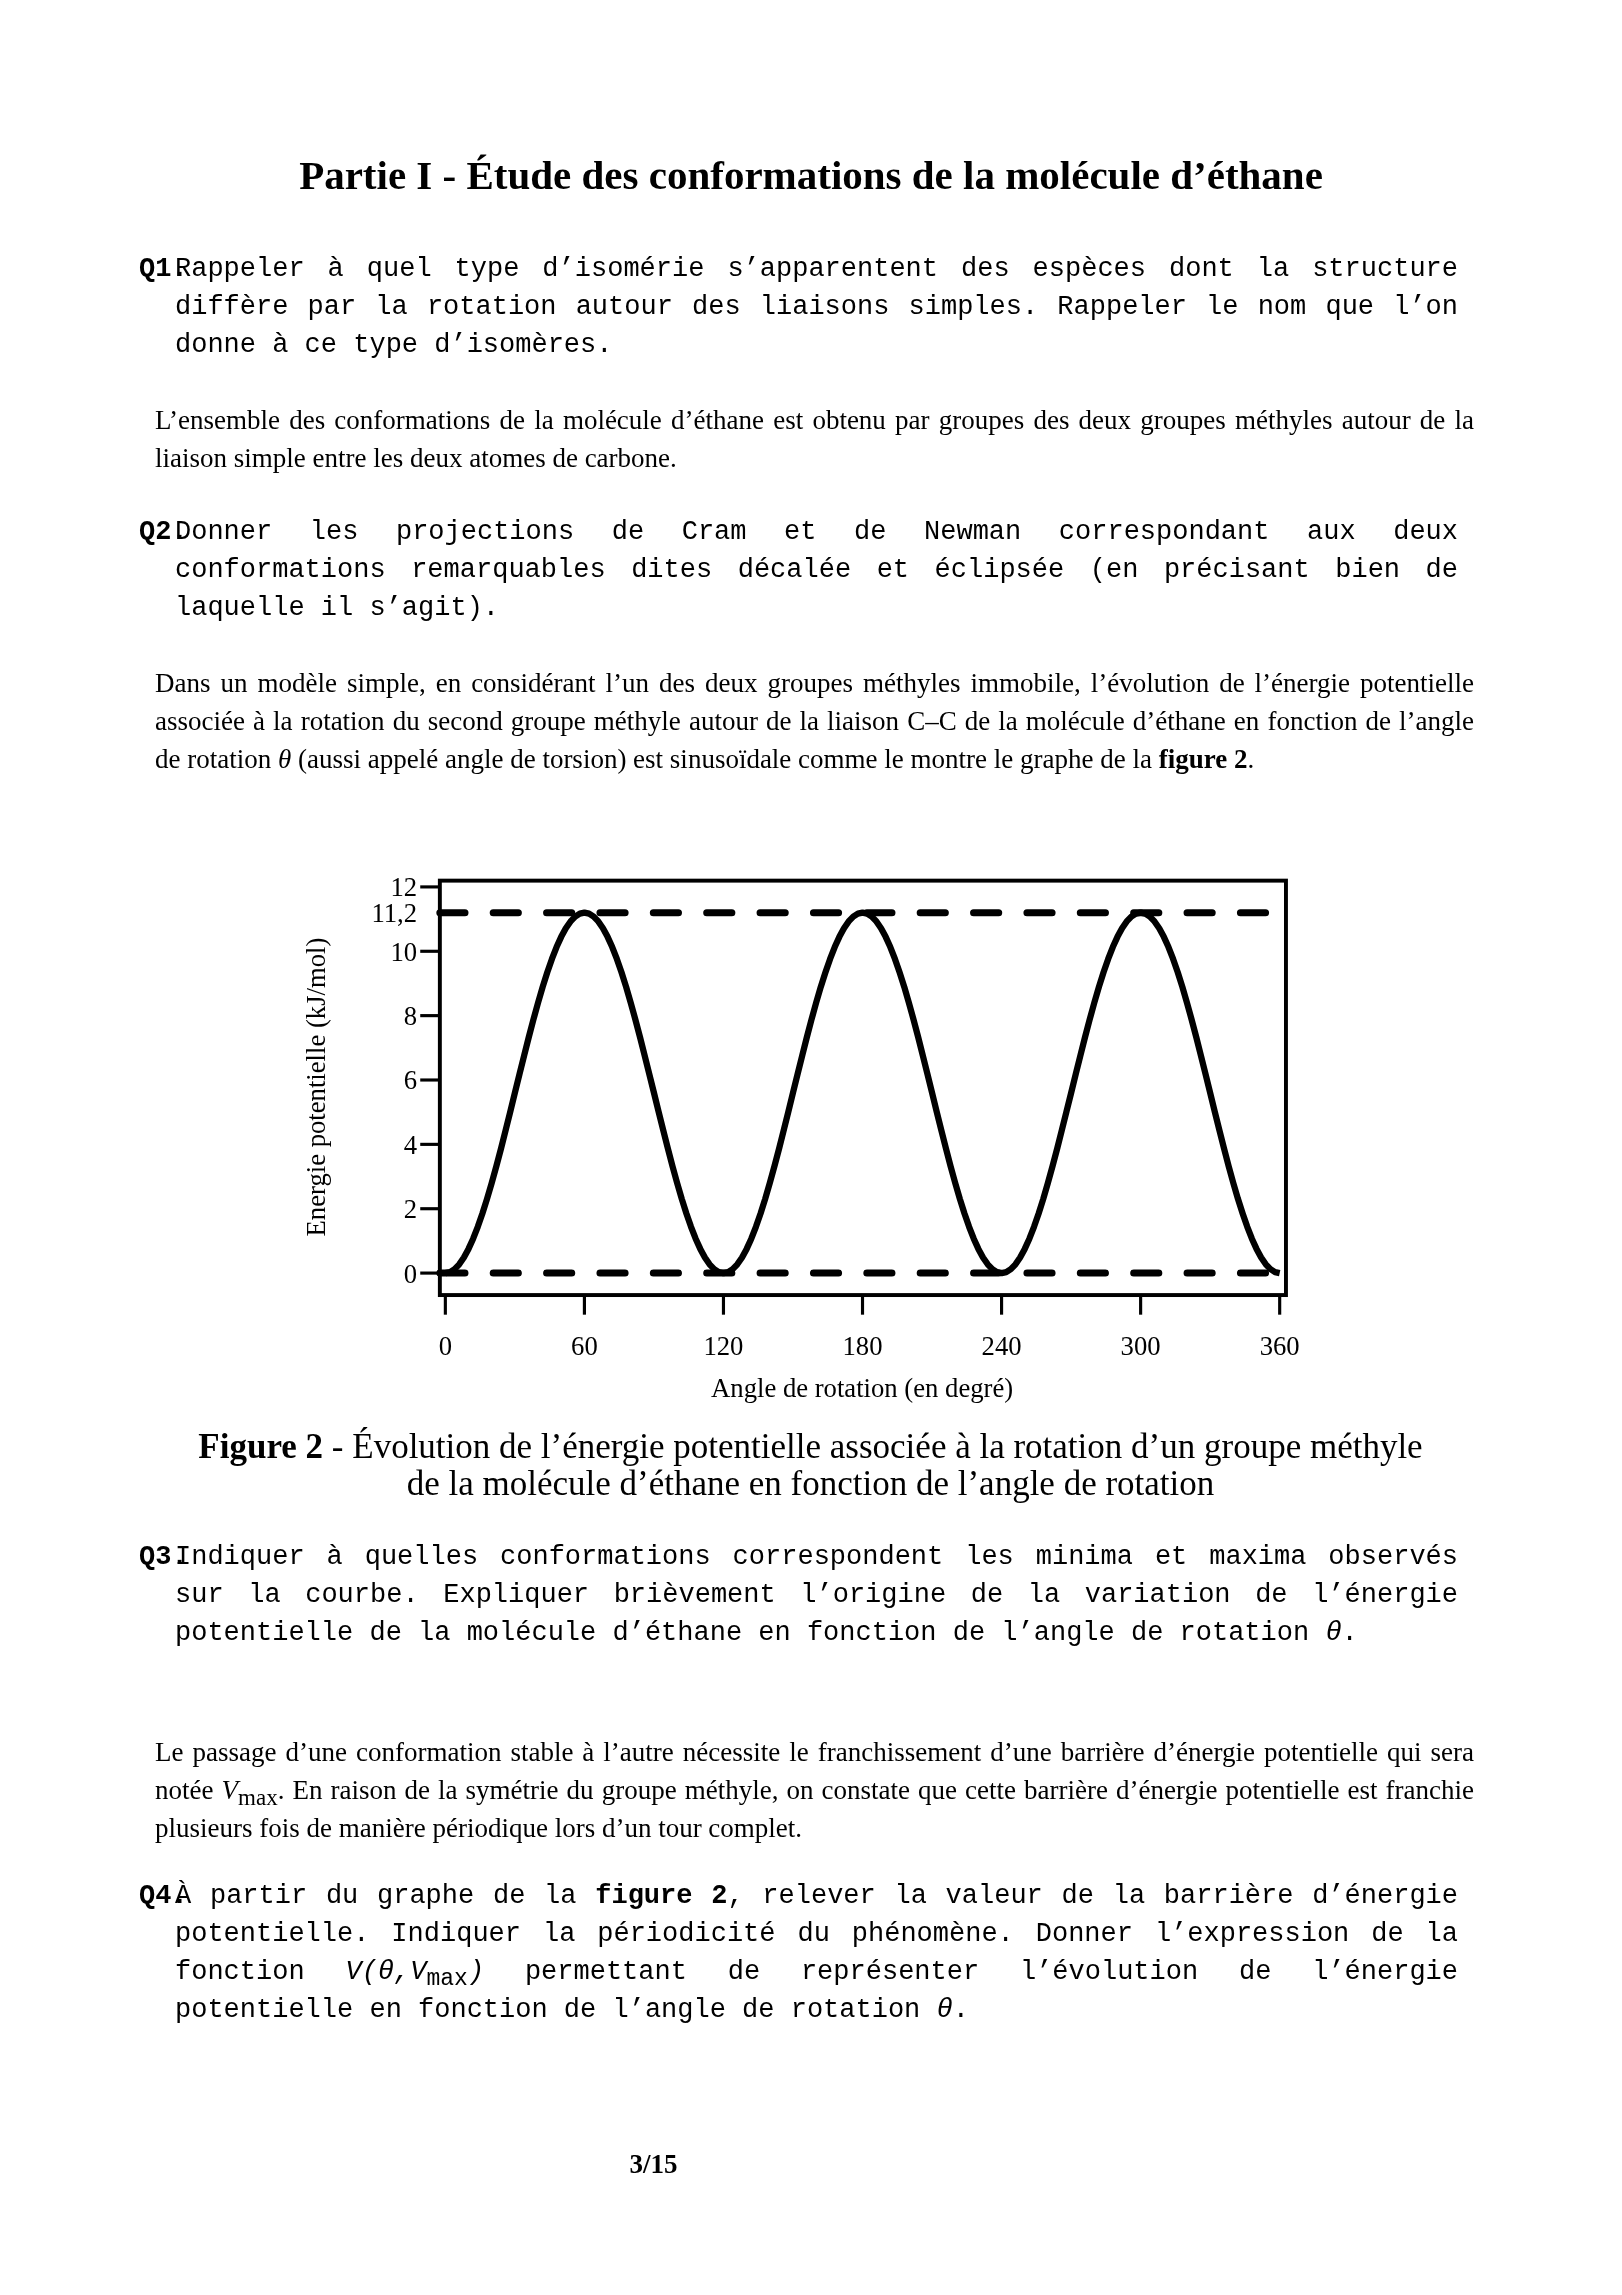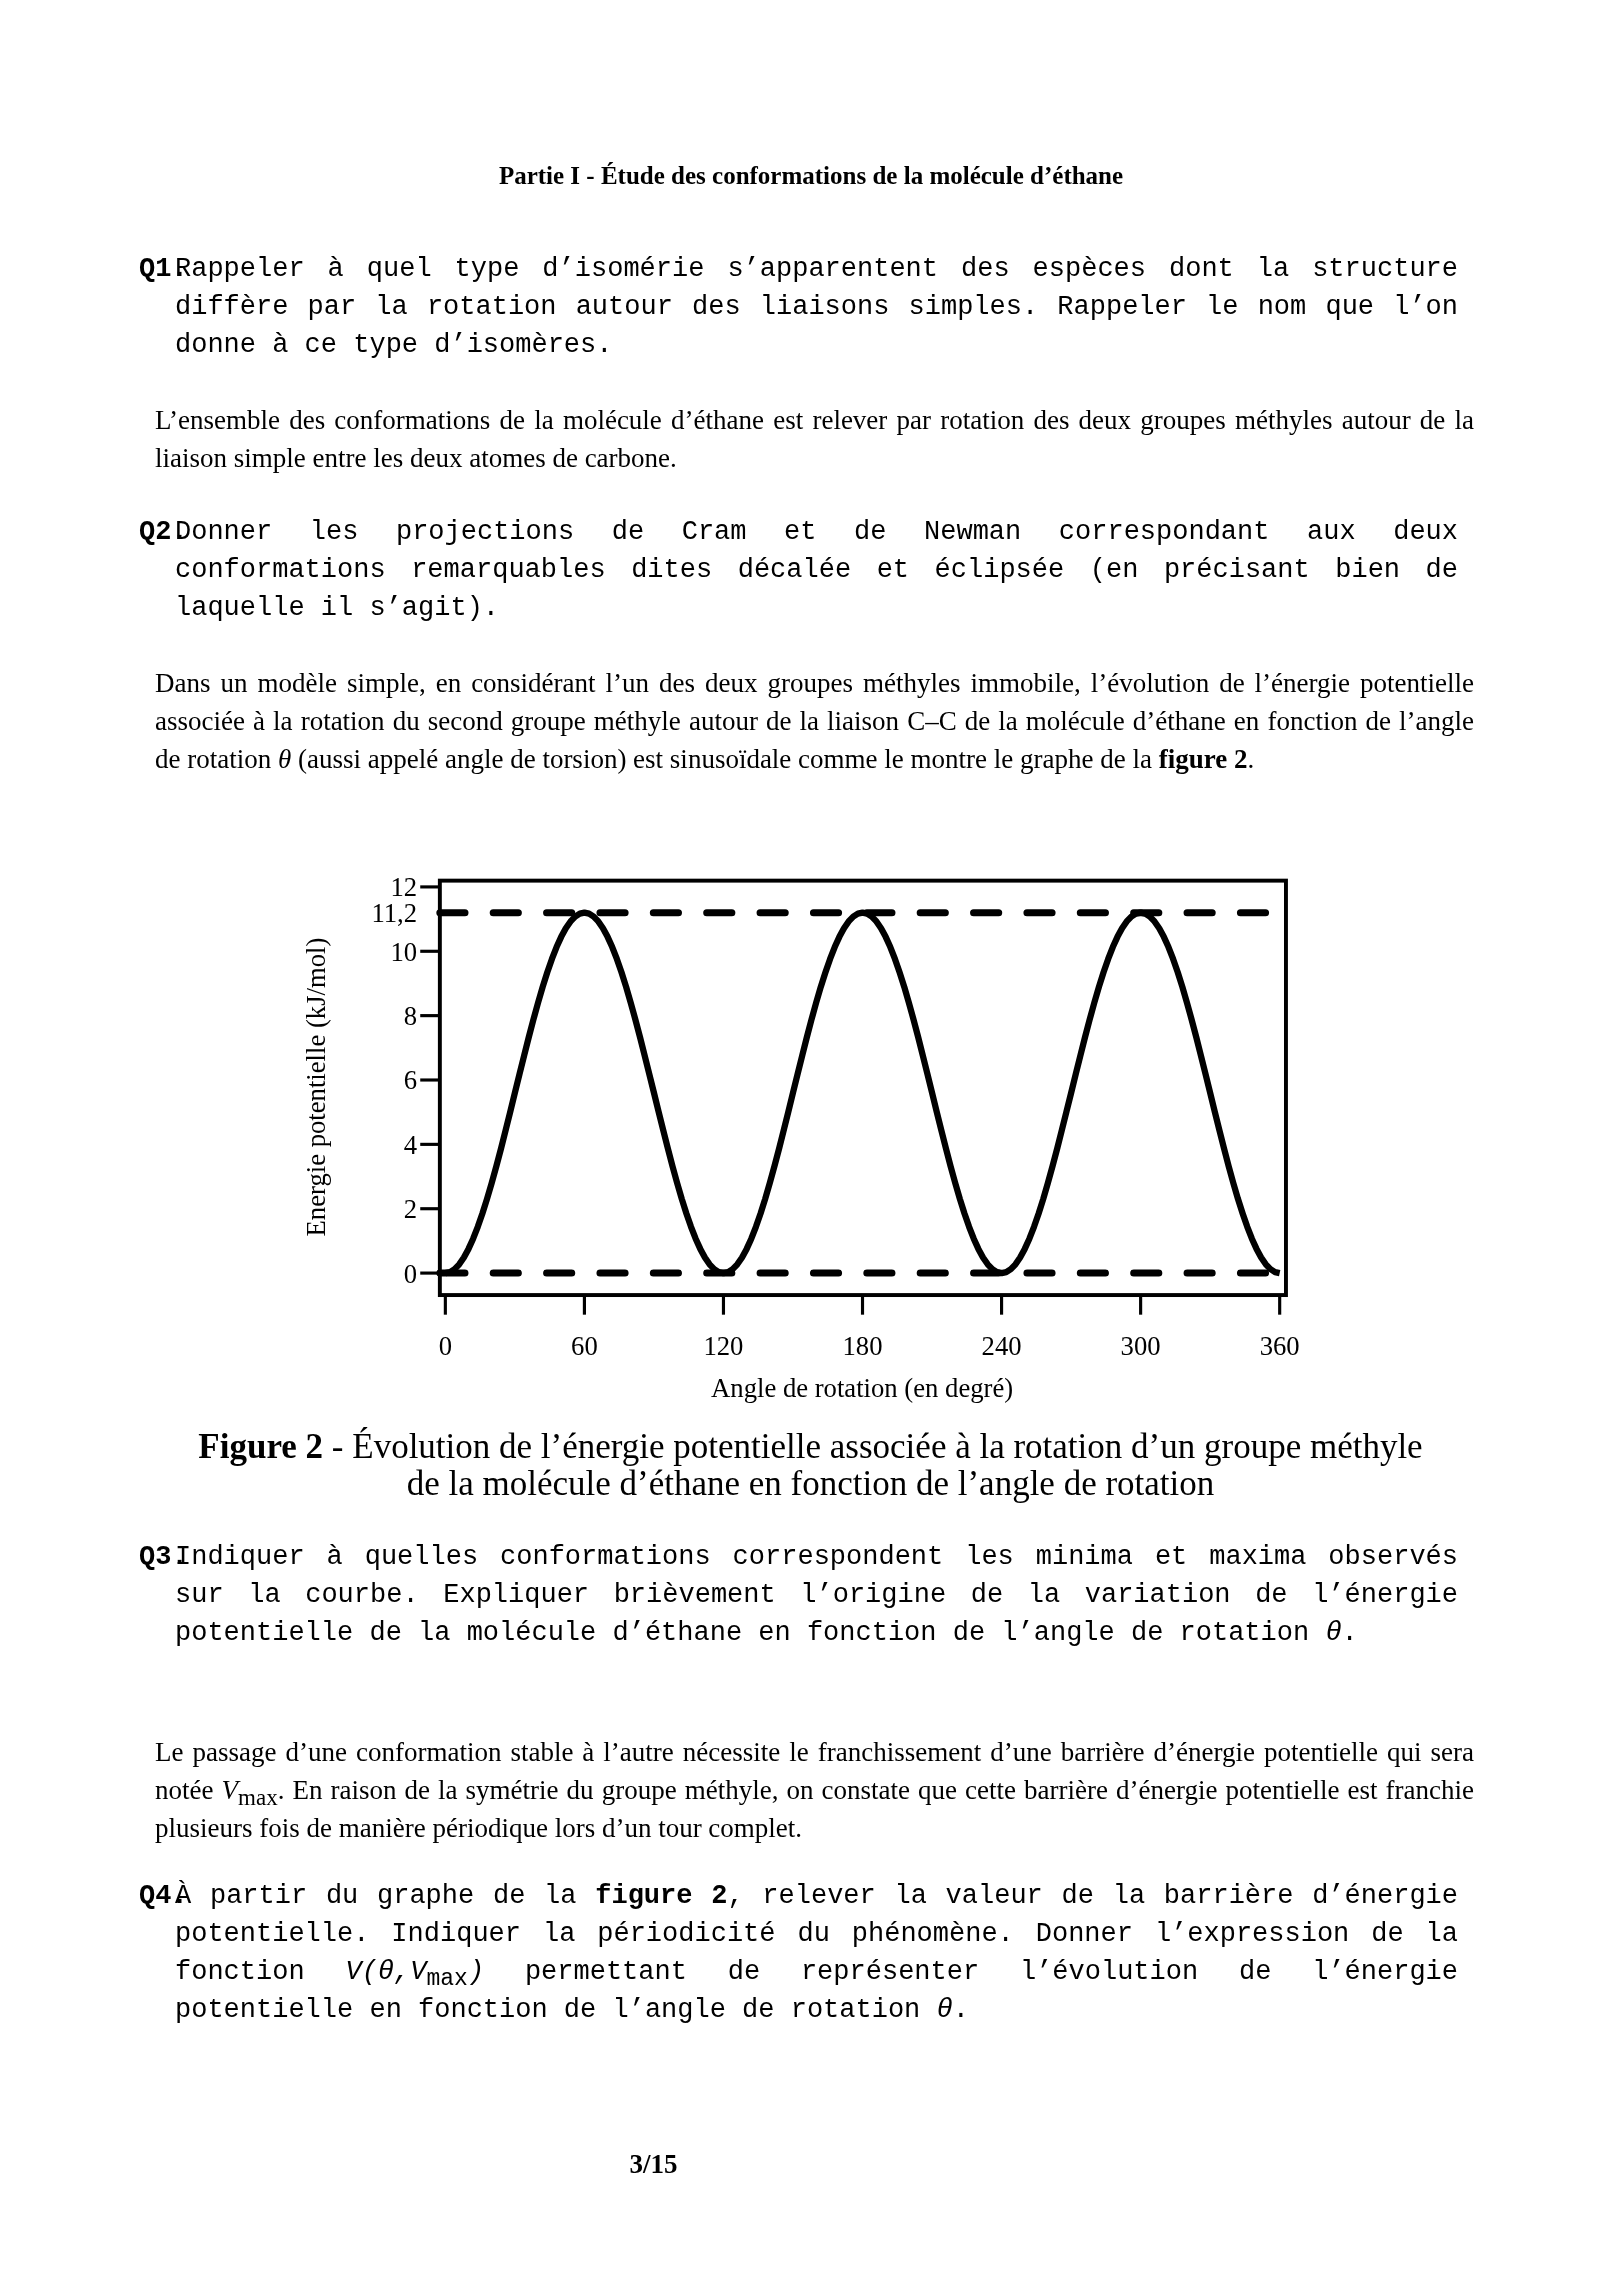--- a/index.html
+++ b/index.html
@@ -1,20 +1,20 @@
 <!DOCTYPE html>
 <html style="font-size:12.6px"><head>
 <meta charset="utf-8">
 <style>
   html, body { margin:0; padding:0; background:#ffffff; }
   body { width:1623px; height:2295px; position:relative; overflow:hidden;
          font-family:"Liberation Serif", serif; color:#000; }
   .abs { position:absolute; }
   .title { left:0; width:1622px; top:155px; text-align:center;
-           font-weight:bold; font-size:25px; line-height:41px; }
+           font-weight:bold; font-size:41px; line-height:41px; }
   .para { left:155px; width:1319px; font-size:27px; line-height:38px;
           text-align:justify; text-align-last:left; }
   .q { left:139px; width:1319px; font-size:27px; line-height:38px;font-family:Liberation Mono, monospace; }
   .q .qlabel { position:absolute; left:0; top:0; font-weight:bold; }
   .q .qbody { margin-left:36px; text-align:justify; text-align-last:left; }
   .b { font-weight:bold; }
   .math { font-style:italic; }
   sub { font-size:23px; line-height:0; font-style:normal; }
   .caption { left:188px; width:1245px; top:1428px; text-align:center;
              font-size:35px; line-height:37px; }
@@ -26,21 +26,21 @@
 </head>
 <body>
 
 <div class="abs title">Partie I - Étude des conformations de la molécule d’éthane</div>
 
 <div class="abs q" style="top:250px;">
   <span class="qlabel">Q1.</span>
   <div class="qbody">Rappeler à quel type d’isomérie s’apparentent des espèces dont la structure diffère par la rotation autour des liaisons simples. Rappeler le nom que l’on donne à ce type d’isomères.</div>
 </div>
 
-<div class="abs para" style="top:401px;">L’ensemble des conformations de la molécule d’éthane est relever par rotation des deux groupes méthyles autour de la liaison simple entre les deux atomes de carbone.</div>
+<div class="abs para" style="top:401px;">L’ensemble des conformations de la molécule d’éthane est obtenu par groupes des deux groupes méthyles autour de la liaison simple entre les deux atomes de carbone.</div>
 
 <div class="abs q" style="top:513px;">
   <span class="qlabel">Q2.</span>
   <div class="qbody">Donner les projections de Cram et de Newman correspondant aux deux conformations remarquables dites décalée et éclipsée (en précisant bien de laquelle il s’agit).</div>
 </div>
 
 <div class="abs para" style="top:664px;"><span>Dans un modèle simple, en considérant l’un des deux groupes méthyles immobile, l’évolution de l’énergie potentielle associée à la rotation du second groupe méthyle autour de la liaison C–C de la molécule d’éthane en fonction de l’angle de rotation </span><span class="math">θ</span><span> (aussi appelé angle de torsion) est sinusoïdale comme le montre le graphe de la </span><span class="b">figure 2</span><span>.</span></div>
 
 <svg id="chart" xmlns="http://www.w3.org/2000/svg" width="1623" height="2295" viewBox="0 0 2067 2924">
   <g id="chart-frame-g">

